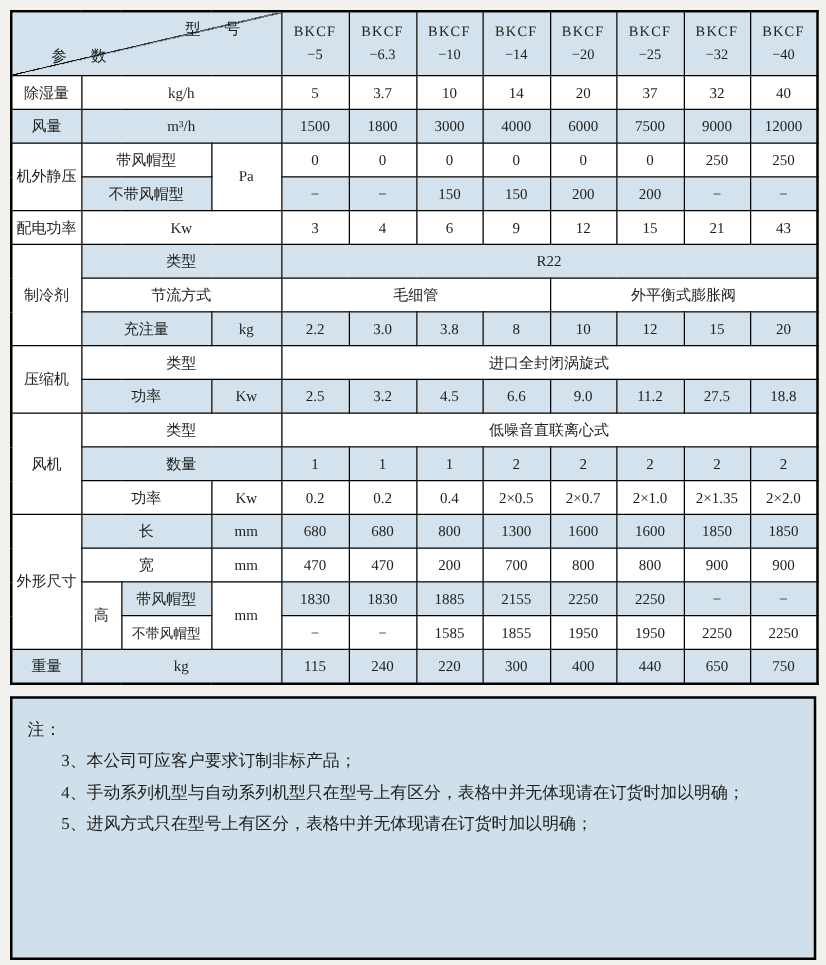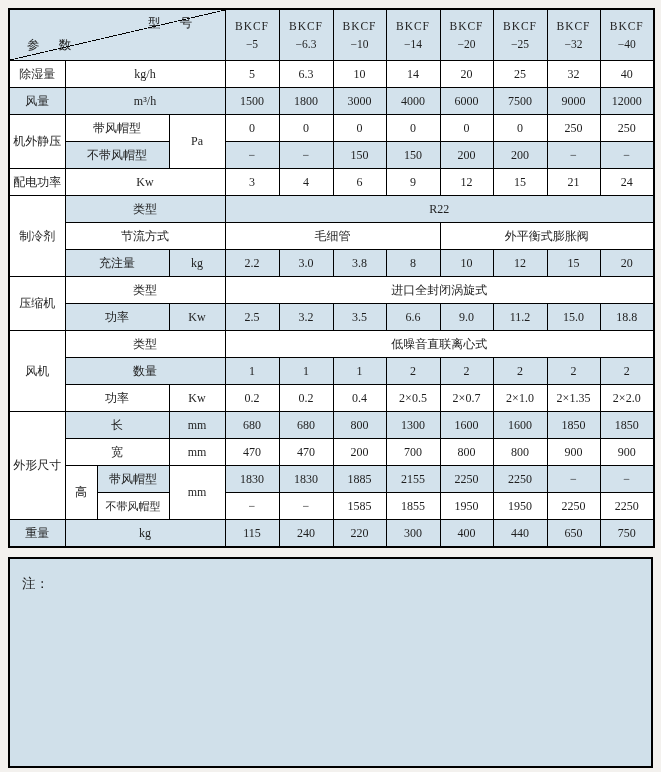--- a/index.html
+++ b/index.html
@@ -33,21 +33,21 @@
   .model-top{font-size:11.5px;letter-spacing:1px;margin-bottom:6px;}
   .model-bot{font-size:11.5px;}
   td.diag{
     position:relative;
     padding:0;
     background-color:#d3e2ec;
     background-image:linear-gradient(to bottom right,
       transparent 49.55%, #000 49.55%, #000 50.45%, transparent 50.45%);
   }
   .diag .lbl-model{position:absolute;top:5px;left:138px;font-size:12.5px;letter-spacing:8px;}
-  .diag .lbl-param{position:absolute;bottom:6px;left:17px;font-size:12.5px;letter-spacing:8px;}
+  .diag .lbl-param{position:absolute;bottom:6px;left:31px;font-size:12.5px;letter-spacing:8px;}
   .notes{
     margin-top:0;
     position:absolute;left:8px;top:557px;
     width:617px;height:183px;
     border:2px solid #000;
     background:#d0e0ea;
     padding:12px 12px 12px 12px;
     font-size:13.5px;
     line-height:25px;
   }
@@ -111,25 +111,25 @@
       <td class="b">
             <div class="model-top">BKCF</div>
             <div class="model-bot">−40</div>
           </td>
     </tr>
 
     <tr>
       <td class="w">除湿量</td>
       <td class="w" colspan="3">kg/h</td>
       <td class="w">5</td>
-      <td class="w">6.3</td>
+      <td class="w">3.7</td>
       <td class="w">10</td>
       <td class="w">14</td>
       <td class="w">20</td>
-      <td class="w">25</td>
+      <td class="w">37</td>
       <td class="w">32</td>
       <td class="w">40</td>
     </tr>
 
     <tr>
       <td class="b">风量</td>
       <td class="b" colspan="3">m³/h</td>
       <td class="b">1500</td>
       <td class="b">1800</td>
       <td class="b">3000</td>
@@ -169,21 +169,21 @@
     <tr>
       <td class="w">配电功率</td>
       <td class="w" colspan="3">Kw</td>
       <td class="w">3</td>
       <td class="w">4</td>
       <td class="w">6</td>
       <td class="w">9</td>
       <td class="w">12</td>
       <td class="w">15</td>
       <td class="w">21</td>
-      <td class="w">24</td>
+      <td class="w">43</td>
     </tr>
 
     <tr>
       <td class="w" rowspan="3">制冷剂</td>
       <td class="b" colspan="3">类型</td>
       <td class="b" colspan="8">R22</td>
     </tr>
 
     <tr>
       <td class="w" colspan="3">节流方式</td>
@@ -208,25 +208,25 @@
       <td class="w" rowspan="2">压缩机</td>
       <td class="w" colspan="3">类型</td>
       <td class="w" colspan="8">进口全封闭涡旋式</td>
     </tr>
 
     <tr>
       <td class="b" colspan="2">功率</td>
       <td class="b">Kw</td>
       <td class="b">2.5</td>
       <td class="b">3.2</td>
-      <td class="b">3.5</td>
+      <td class="b">4.5</td>
       <td class="b">6.6</td>
       <td class="b">9.0</td>
       <td class="b">11.2</td>
-      <td class="b">15.0</td>
+      <td class="b">27.5</td>
       <td class="b">18.8</td>
     </tr>
 
     <tr>
       <td class="w" rowspan="3">风机</td>
       <td class="w" colspan="3">类型</td>
       <td class="w" colspan="8">低噪音直联离心式</td>
     </tr>
 
     <tr>
@@ -318,13 +318,16 @@
       <td class="b">440</td>
       <td class="b">650</td>
       <td class="b">750</td>
     </tr>
   </tbody>
     </table>
 </div>
 
 <div class="notes">
   <p class="title">注：</p>
+  <p>3、本公司可应客户要求订制非标产品；</p>
+  <p>4、手动系列机型与自动系列机型只在型号上有区分，表格中并无体现请在订货时加以明确；</p>
+  <p>5、进风方式只在型号上有区分，表格中并无体现请在订货时加以明确；</p>
 </div>
 
 </body></html>

